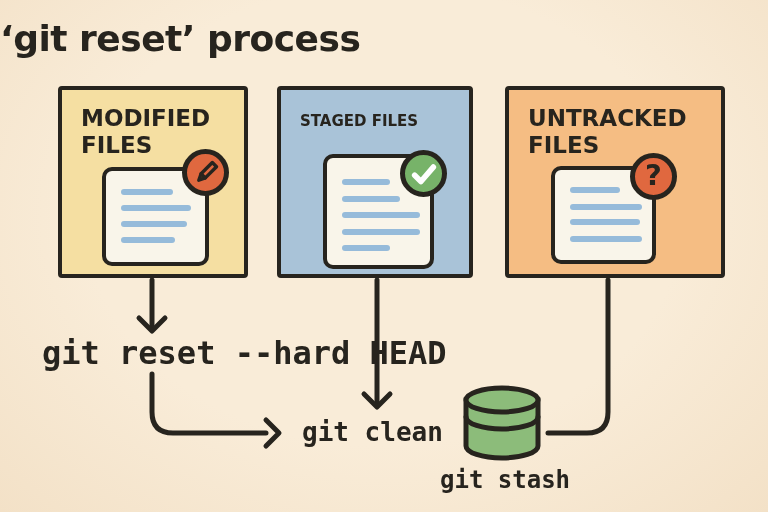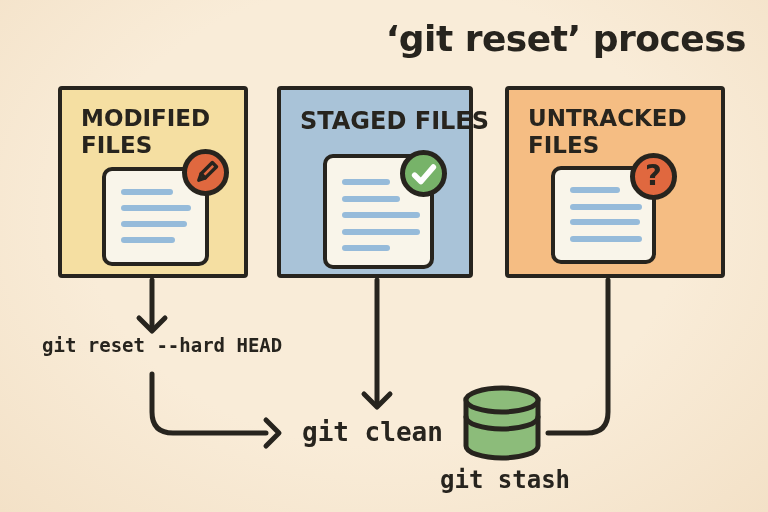--- a/index.html
+++ b/index.html
@@ -2,33 +2,33 @@
 <html><head>
 <meta charset="utf-8">
 <style>
   html,body{margin:0;padding:0;}
   .canvas{
     position:relative;width:768px;height:512px;overflow:hidden;
     background:radial-gradient(ellipse at 50% 42%, #f9ecd8 55%, #f3e1c7 100%);
     font-family:"DejaVu Sans",sans-serif;color:#27241e;
   }
   .title{
-    position:absolute;top:18px;left:0;width:746px;text-align:right;
+    position:absolute;top:18px;left:0;width:746px;text-align:left;
     font-size:36px;font-weight:bold;letter-spacing:-0.5px;
   }
   .box{
     position:absolute;top:86px;height:192px;box-sizing:border-box;
     border:4px solid #27241e;border-radius:4px;
   }
   #box-modified{left:58px;width:190px;background:#f5dfa2;}
   #box-staged{left:277px;width:196px;background:#a9c3d8;}
   #box-untracked{left:505px;width:220px;background:#f5bd83;}
   .box-label{position:absolute;top:15px;left:19px;font-weight:bold;font-size:23px;line-height:27px;}
   .box-label div{white-space:nowrap;}
-  #box-staged .box-label{font-size:24px;top:18px;}
+  #box-staged .box-label{font-size:15px;top:18px;}
   .doc{
     position:absolute;background:#f9f5ea;border:4px solid #27241e;border-radius:10px;
     box-sizing:border-box;
   }
   #box-modified .doc{left:40px;top:77px;width:107px;height:99px;}
   #box-staged   .doc{left:42px;top:64px;width:111px;height:115px;}
   #box-untracked .doc{left:42px;top:76px;width:105px;height:98px;}
   .doc-line{position:absolute;left:15px;height:6px;border-radius:3px;background:#96bbda;}
   #box-modified .doc-line:nth-child(1){top:18px;width:52px;}
   #box-modified .doc-line:nth-child(2){top:34px;width:70px;}
@@ -50,21 +50,21 @@
   }
   #box-modified .badge{left:120px;top:59px;background:#e0683f;}
   #box-staged   .badge{left:119px;top:60px;background:#77b369;}
   #box-untracked .badge{left:121px;top:63px;background:#e0683f;}
   .badge svg{display:block;}
   .qmark{font-size:29px;font-weight:bold;line-height:1;margin-top:-2px;}
   .cmd{
     position:absolute;font-family:"DejaVu Sans Mono",monospace;font-weight:bold;
     line-height:1.15;white-space:nowrap;
   }
-  #cmd-reset{left:42px;top:335px;font-size:19px;}
+  #cmd-reset{left:42px;top:335px;font-size:32px;}
   #cmd-clean{left:302px;top:418px;font-size:26px;}
   #cmd-stash{left:440px;top:467px;font-size:24px;}
   .connectors{position:absolute;left:0;top:0;}
 </style>
 </head>
 <body>
 
 <div class="canvas">
 
   <div class="title">‘git reset’ process</div>

